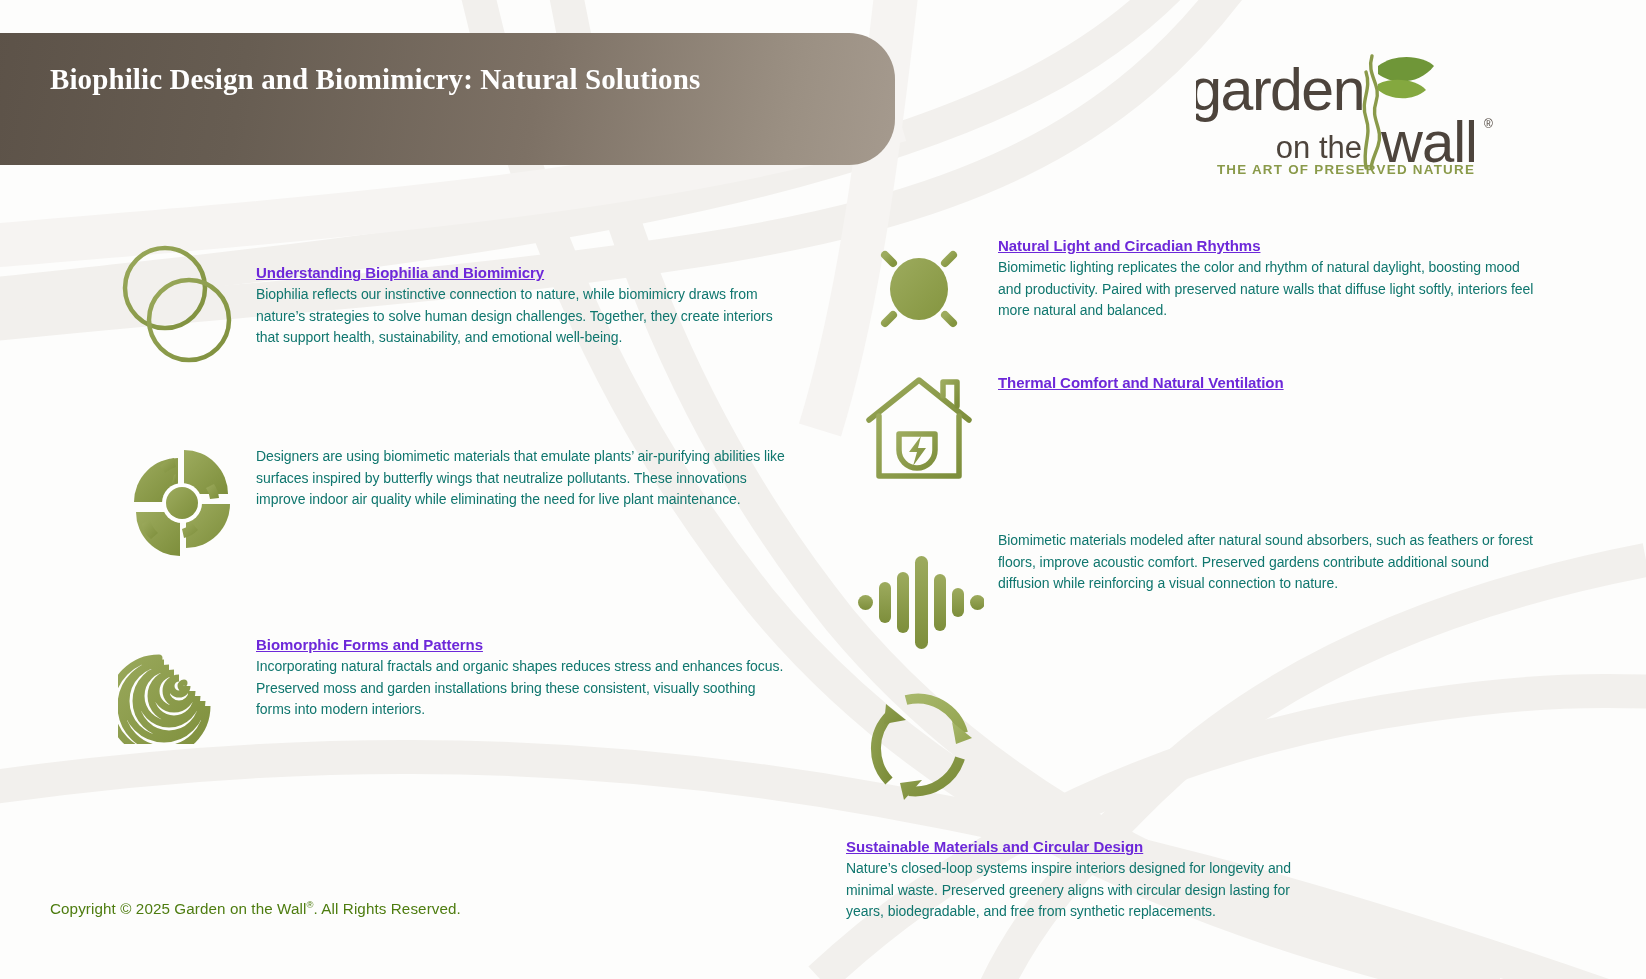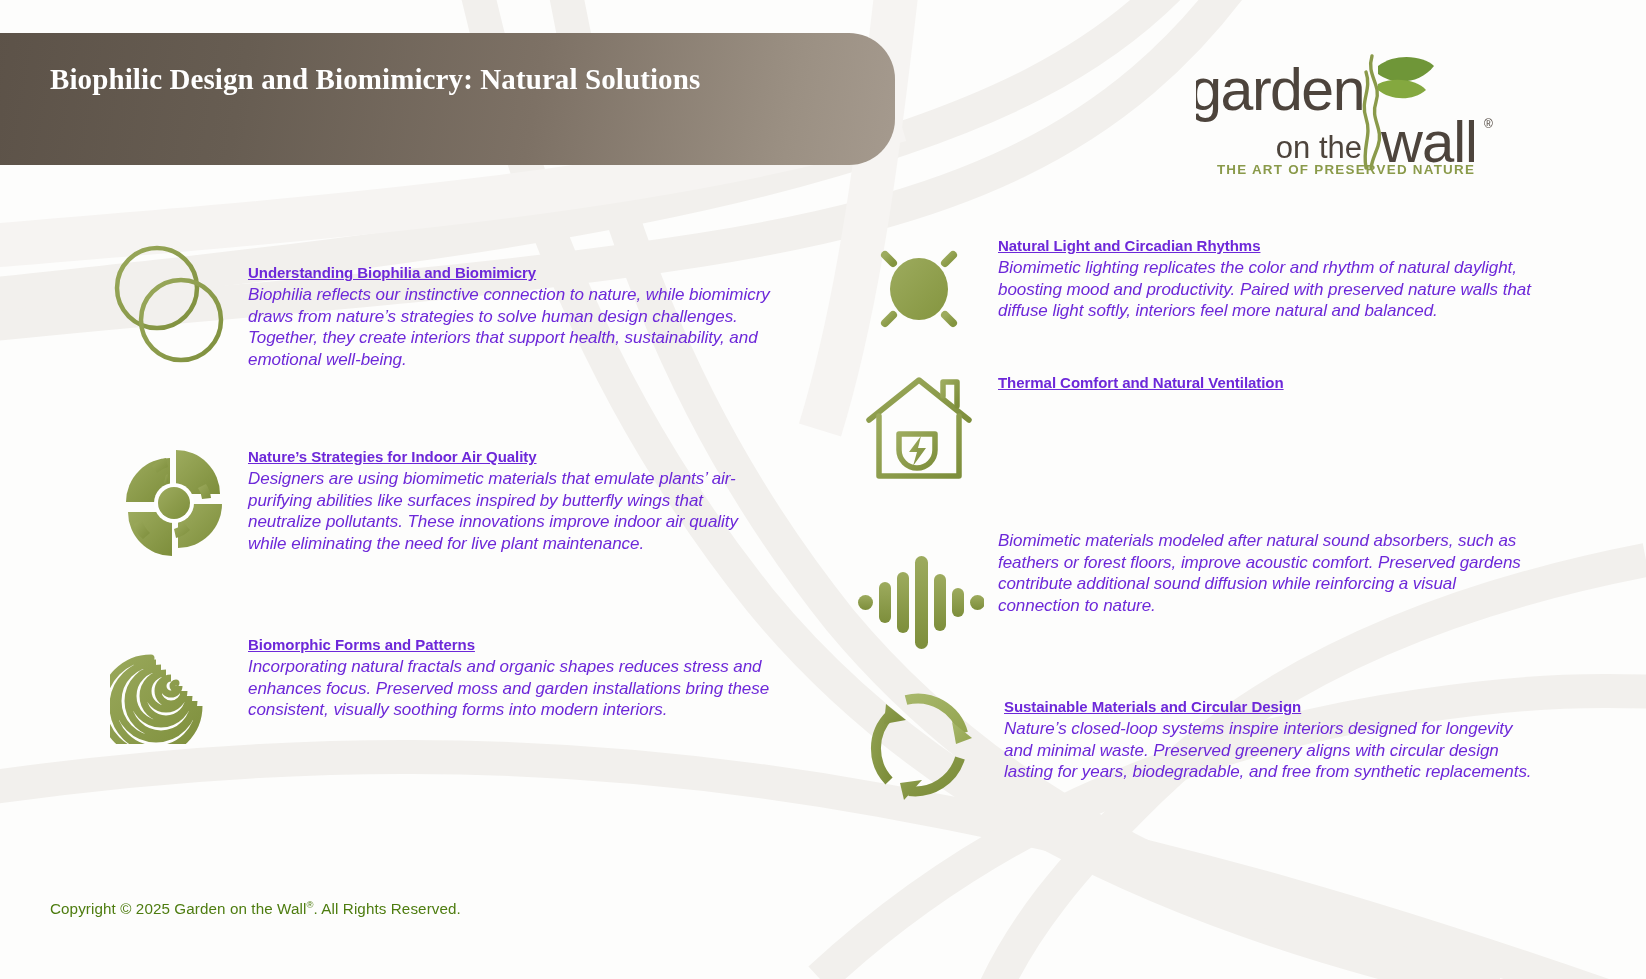--- a/index.html
+++ b/index.html
@@ -48,21 +48,21 @@
     letter-spacing: 0.1px;
   }
 
   #logo {
     position: absolute; right: 150px; top: 50px;
     width: 300px; height: 125px;
   }
 
   
   .column { position: absolute; z-index: 2; }
-  #col-left  { left: 100px; top: 240px; width: 680px; }
+  #col-left  { left: 108px; top: 240px; width: 680px; }
   #col-right { left: 840px; top: 222px; width: 700px; }
 
   .section {
     position: relative;
     display: flex;
     align-items: flex-start;
   }
   .sec-icon {
     flex: 0 0 auto;
     display: flex;
@@ -74,46 +74,45 @@
   .sec-heading {
     color: #6d28d9;
     font-weight: bold;
     font-size: 15px;
     line-height: 21px;
     margin-bottom: 1px;
     letter-spacing: -0.05px;
     text-decoration: underline;
   }
   .sec-para {
-    color: #6d28d9;
-    font-size: 17px;
+    color: #0f766e;
+    font-size: 14px;
     line-height: 21.5px;
     letter-spacing: -0.05px;
-    font-style: italic;
   }
 
   
   #col-left .section { margin-bottom: 0; }
   #left-s0 { height: 198px; }
   #left-s1 { height: 186px; }
   #left-s2 { height: 140px; }
   #col-left .sec-icon { width: 148px; }
   #col-left .sec-body { padding-top: 22px; }
   #left-s1 .sec-body { padding-top: 8px; }
   #left-s2 .sec-body { padding-top: 10px; }
   #left-s0 .sec-body { width: 470px; }
   #left-s1 .sec-body { width: 490px; }
   #left-s2 .sec-body { width: 510px; }
 
   
   #col-right .sec-icon { width: 158px; }
   #right-s0 { height: 130px; }
   #right-s1 { height: 160px; }
   #right-s2 { height: 152px; }
-  #right-s3 { height: 120px; }
+  #right-s3 { height: 120px; flex-direction: column; }
   #col-right .sec-body { width: 478px; }
   #right-s0 .sec-body { padding-top: 13px; }
   #right-s1 .sec-body { padding-top: 20px; }
   #right-s2 .sec-body { padding-top: 18px; }
   #right-s3 .sec-body { padding-top: 32px; padding-left: 6px; }
   #right-s0 .sec-icon { padding-top: 12px; }
   #right-s1 .sec-icon { padding-top: 20px; }
   #right-s2 .sec-icon { padding-top: 40px; }
   #right-s3 .sec-icon { padding-top: 22px; }
 
@@ -224,21 +223,20 @@
             <path d="M96 46 A 30 30 0 0 1 101 60 L 92 61 A 22 22 0 0 0 88 50 Z"></path>
             <path d="M80 92 A 30 30 0 0 1 66 100 L 64 91 A 22 22 0 0 0 74 85 Z"></path>
             <path d="M32 82 A 30 30 0 0 0 40 95 L 33 101 A 22 22 0 0 1 24 86 Z"></path>
           </g>
 
           <circle cx="64" cy="65" r="20" fill="#ffffff"></circle>
           <circle cx="64" cy="65" r="16" fill="url(#gradFan)"></circle>
         </svg>
       </div>
       <div class="sec-body">
-        <div class="sec-heading">Nature’s Strategies for Indoor Air Quality</div>
         <div class="sec-para">Designers are using biomimetic materials that emulate plants’ air-purifying abilities like surfaces inspired by butterfly wings that neutralize pollutants. These innovations improve indoor air quality while eliminating the need for live plant maintenance.</div>
       </div>
     </div>
 
     <div class="section" id="left-s2">
       <div class="sec-icon">
         <svg width="128" height="120" viewBox="0 0 128 120">
           <defs>
             <linearGradient id="gradSpiral" x1="0" y1="0" x2="1" y2="1">
               <stop offset="0%" stop-color="#9aa95c"></stop>

